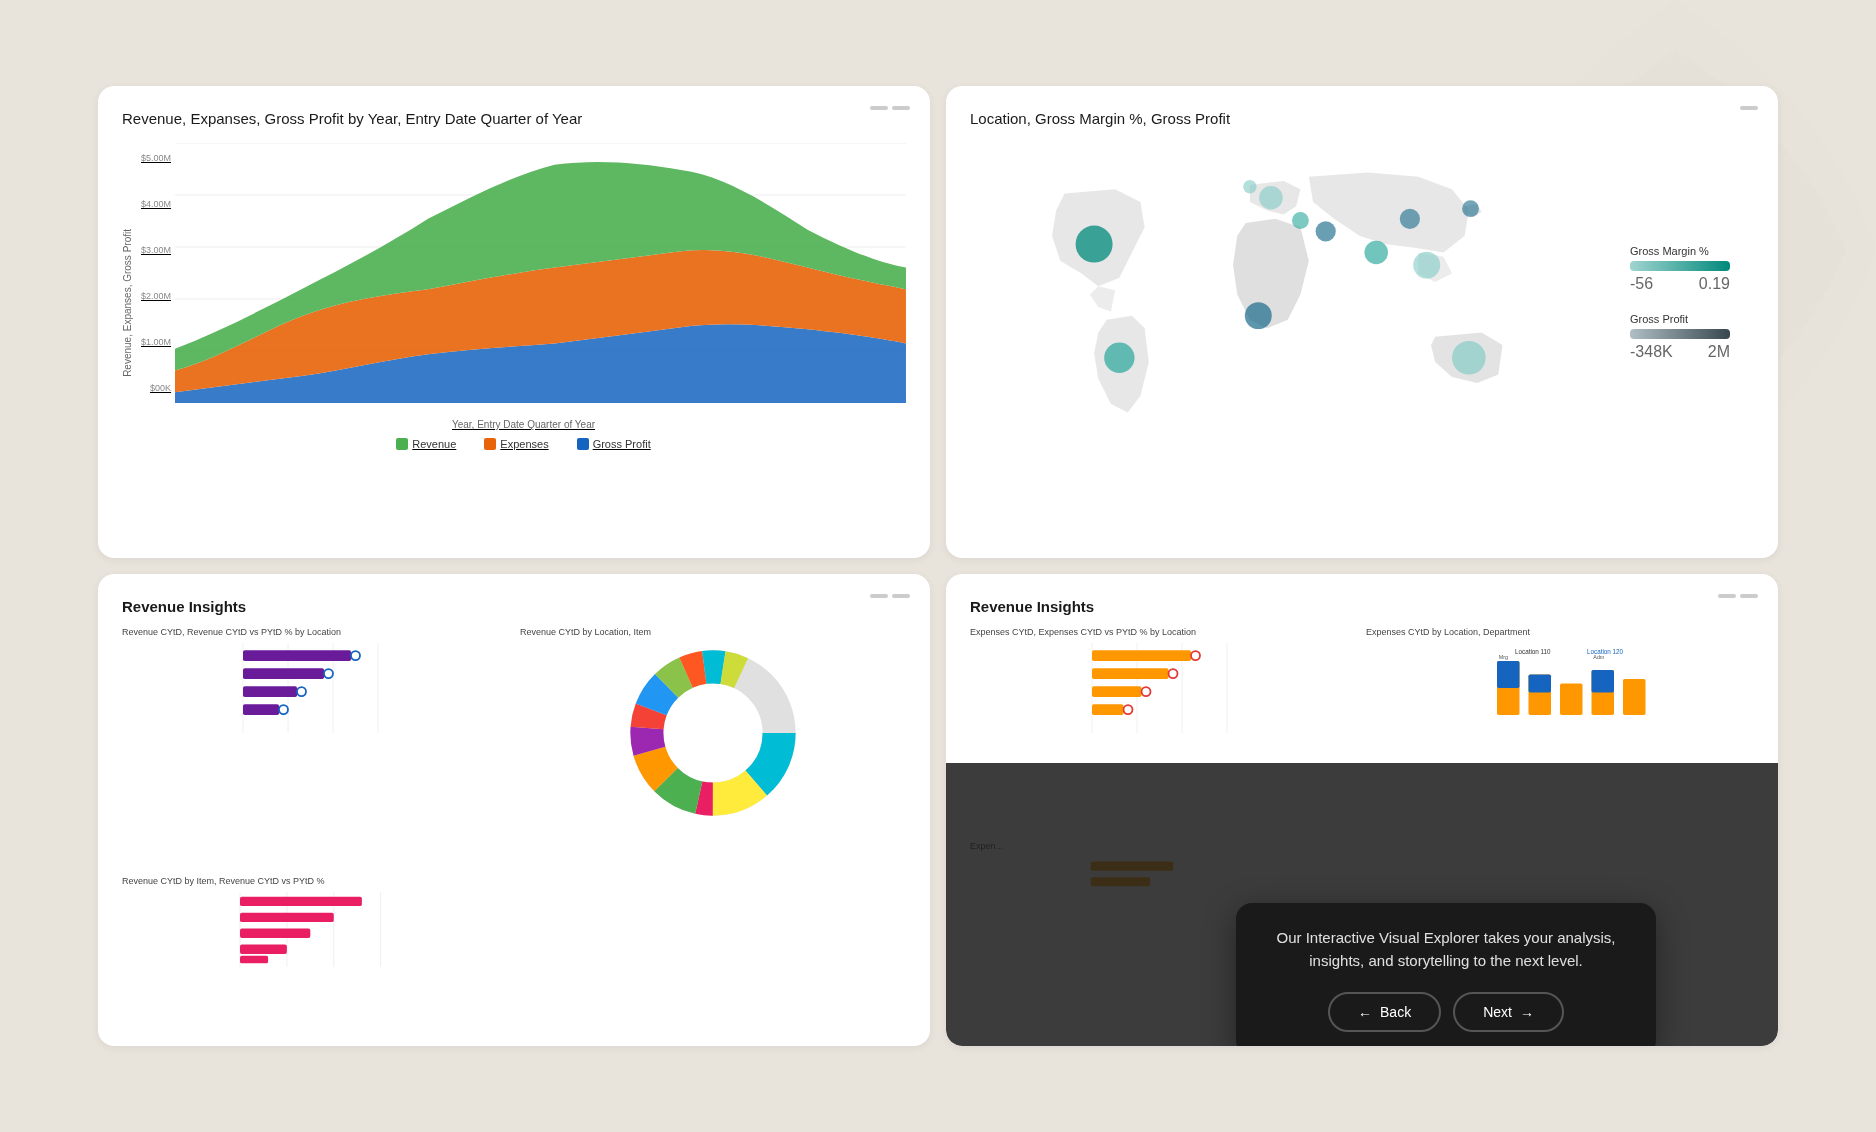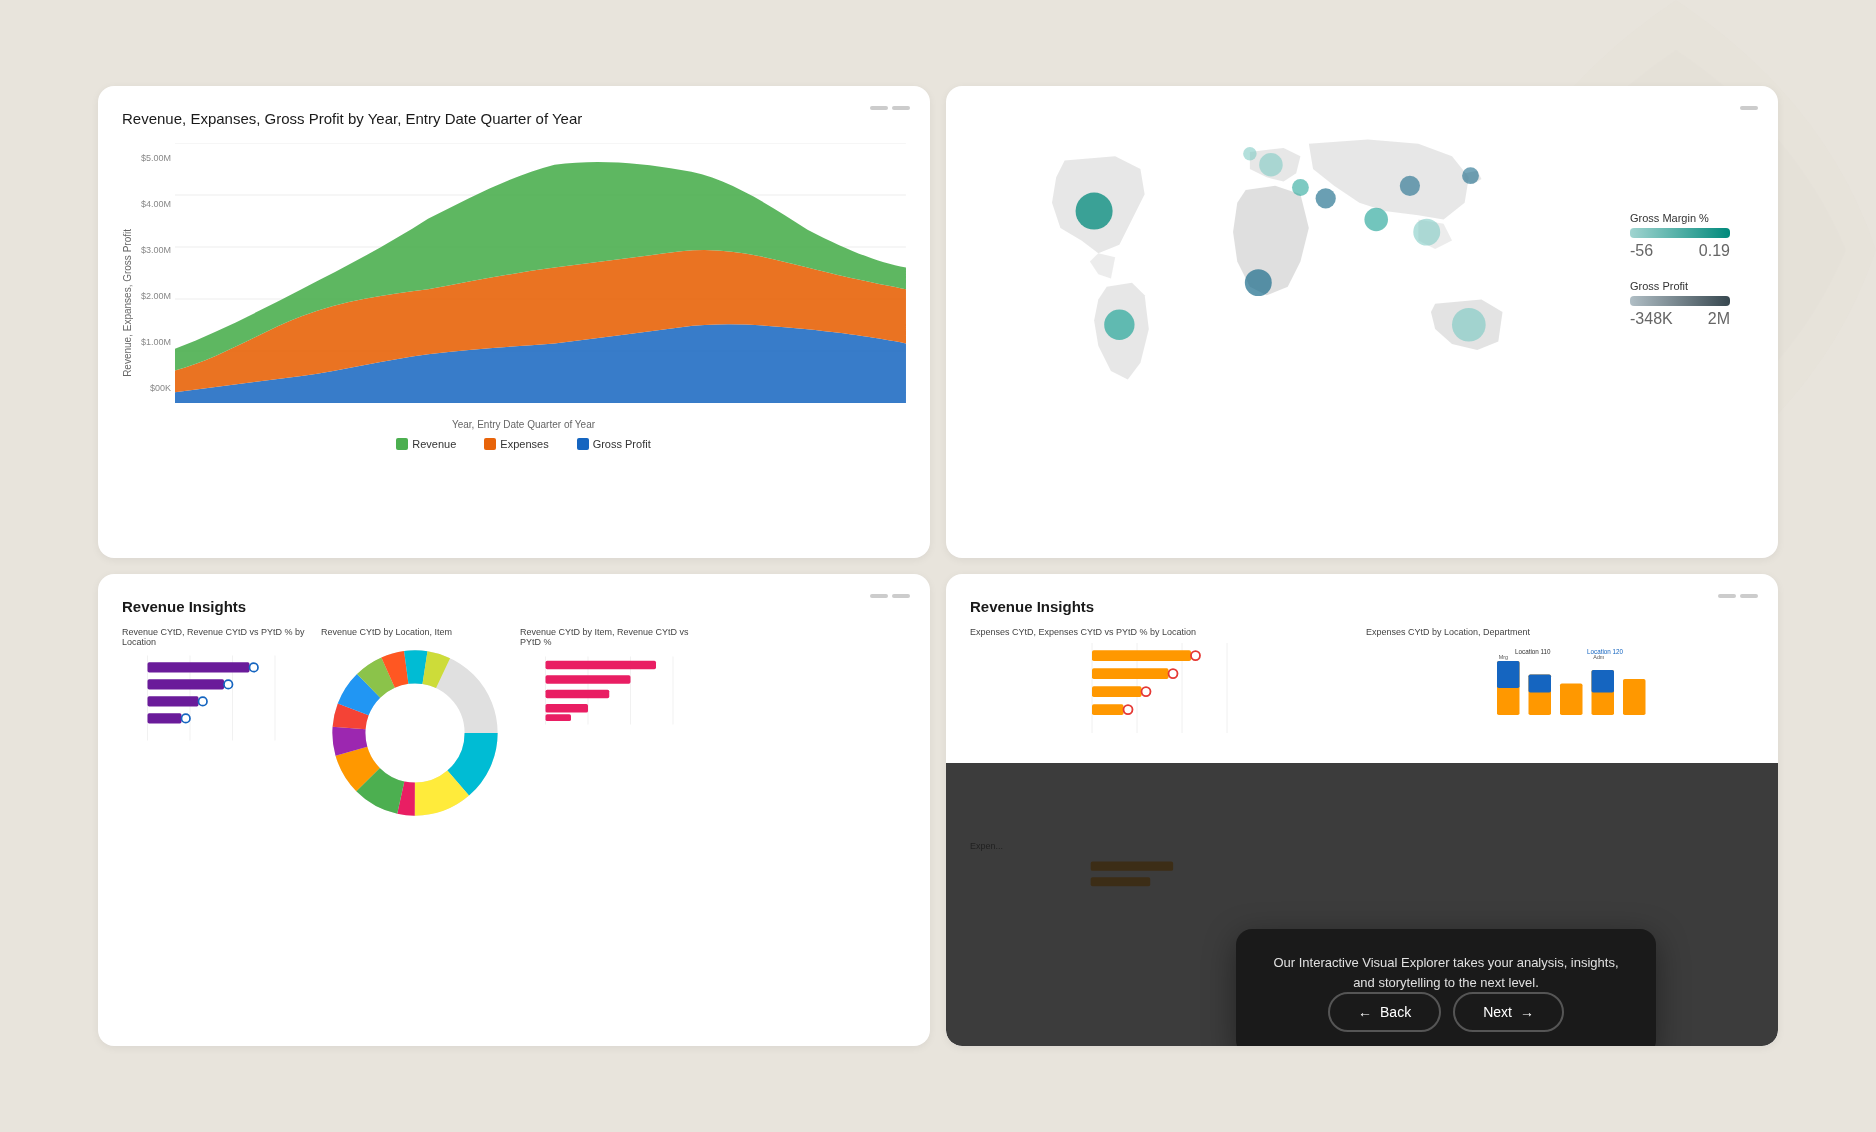--- a/index.html
+++ b/index.html
@@ -73,20 +73,21 @@
       font-size: 10px;
       color: #666;
       margin-right: 8px;
       white-space: nowrap;
       align-self: center;
     }
     .chart1-inner {
       flex: 1;
       display: flex;
       flex-direction: column;
+      text-decoration: underline;
     }
     .area-chart {
       width: 100%;
       height: 260px;
     }
     .chart1-xlabel {
       text-align: center;
       font-size: 10px;
       color: #666;
       margin-top: 16px;
@@ -151,21 +152,21 @@
 
     
     .revenue-insights-title {
       font-size: 15px;
       font-weight: 600;
       color: #1a1a1a;
       margin-bottom: 12px;
     }
     .insights-grid {
       display: grid;
-      grid-template-columns: 1fr 1fr 1fr 1fr;
+      grid-template-columns: 1fr 1fr;
       gap: 12px;
       height: calc(100% - 40px);
     }
     .sub-chart-title {
       font-size: 9px;
       color: #444;
       margin-bottom: 6px;
       font-weight: 500;
     }
 
@@ -186,22 +187,23 @@
       background: #1a1a1a;
       color: white;
       border-radius: 16px;
       padding: 24px 32px;
       width: 420px;
       text-align: center;
       z-index: 100;
       box-shadow: 0 8px 32px rgba(0,0,0,0.4);
     }
     .tooltip-text {
-      font-size: 13px;
+      font-size: 15px;
       line-height: 1.5;
+      margin-bottom: 20px;
       color: #e0e0e0;
     }
     .tooltip-buttons {
       display: flex;
       gap: 12px;
       justify-content: center;
     }
     .tooltip-btn {
       background: transparent;
       color: white;
@@ -312,20 +314,21 @@
           <div class="legend-item">
             <div class="legend-dot" style="background:#1565c0;"></div>
             <span>Gross Profit</span>
           </div>
         </div>
       </div>
     </div>
   </div>
 
   <div class="card">
+    <div class="card-title">Location, Gross Margin %, Gross Profit</div>
     <div class="card-menu">
       <div class="menu-dot"></div>
     </div>
     <div class="map-container">
       <div class="world-map-area">
         <svg viewBox="0 0 700 380" width="100%" height="100%">
 
           <path d="M80,60 L140,55 L170,70 L175,100 L160,130 L145,160 L120,170 L100,155 L75,140 L65,110 L70,80Z" fill="#d0d0d0" opacity="0.5"></path>
 
           <path d="M120,170 L140,175 L135,200 L120,195 L110,180Z" fill="#d0d0d0" opacity="0.4"></path>

